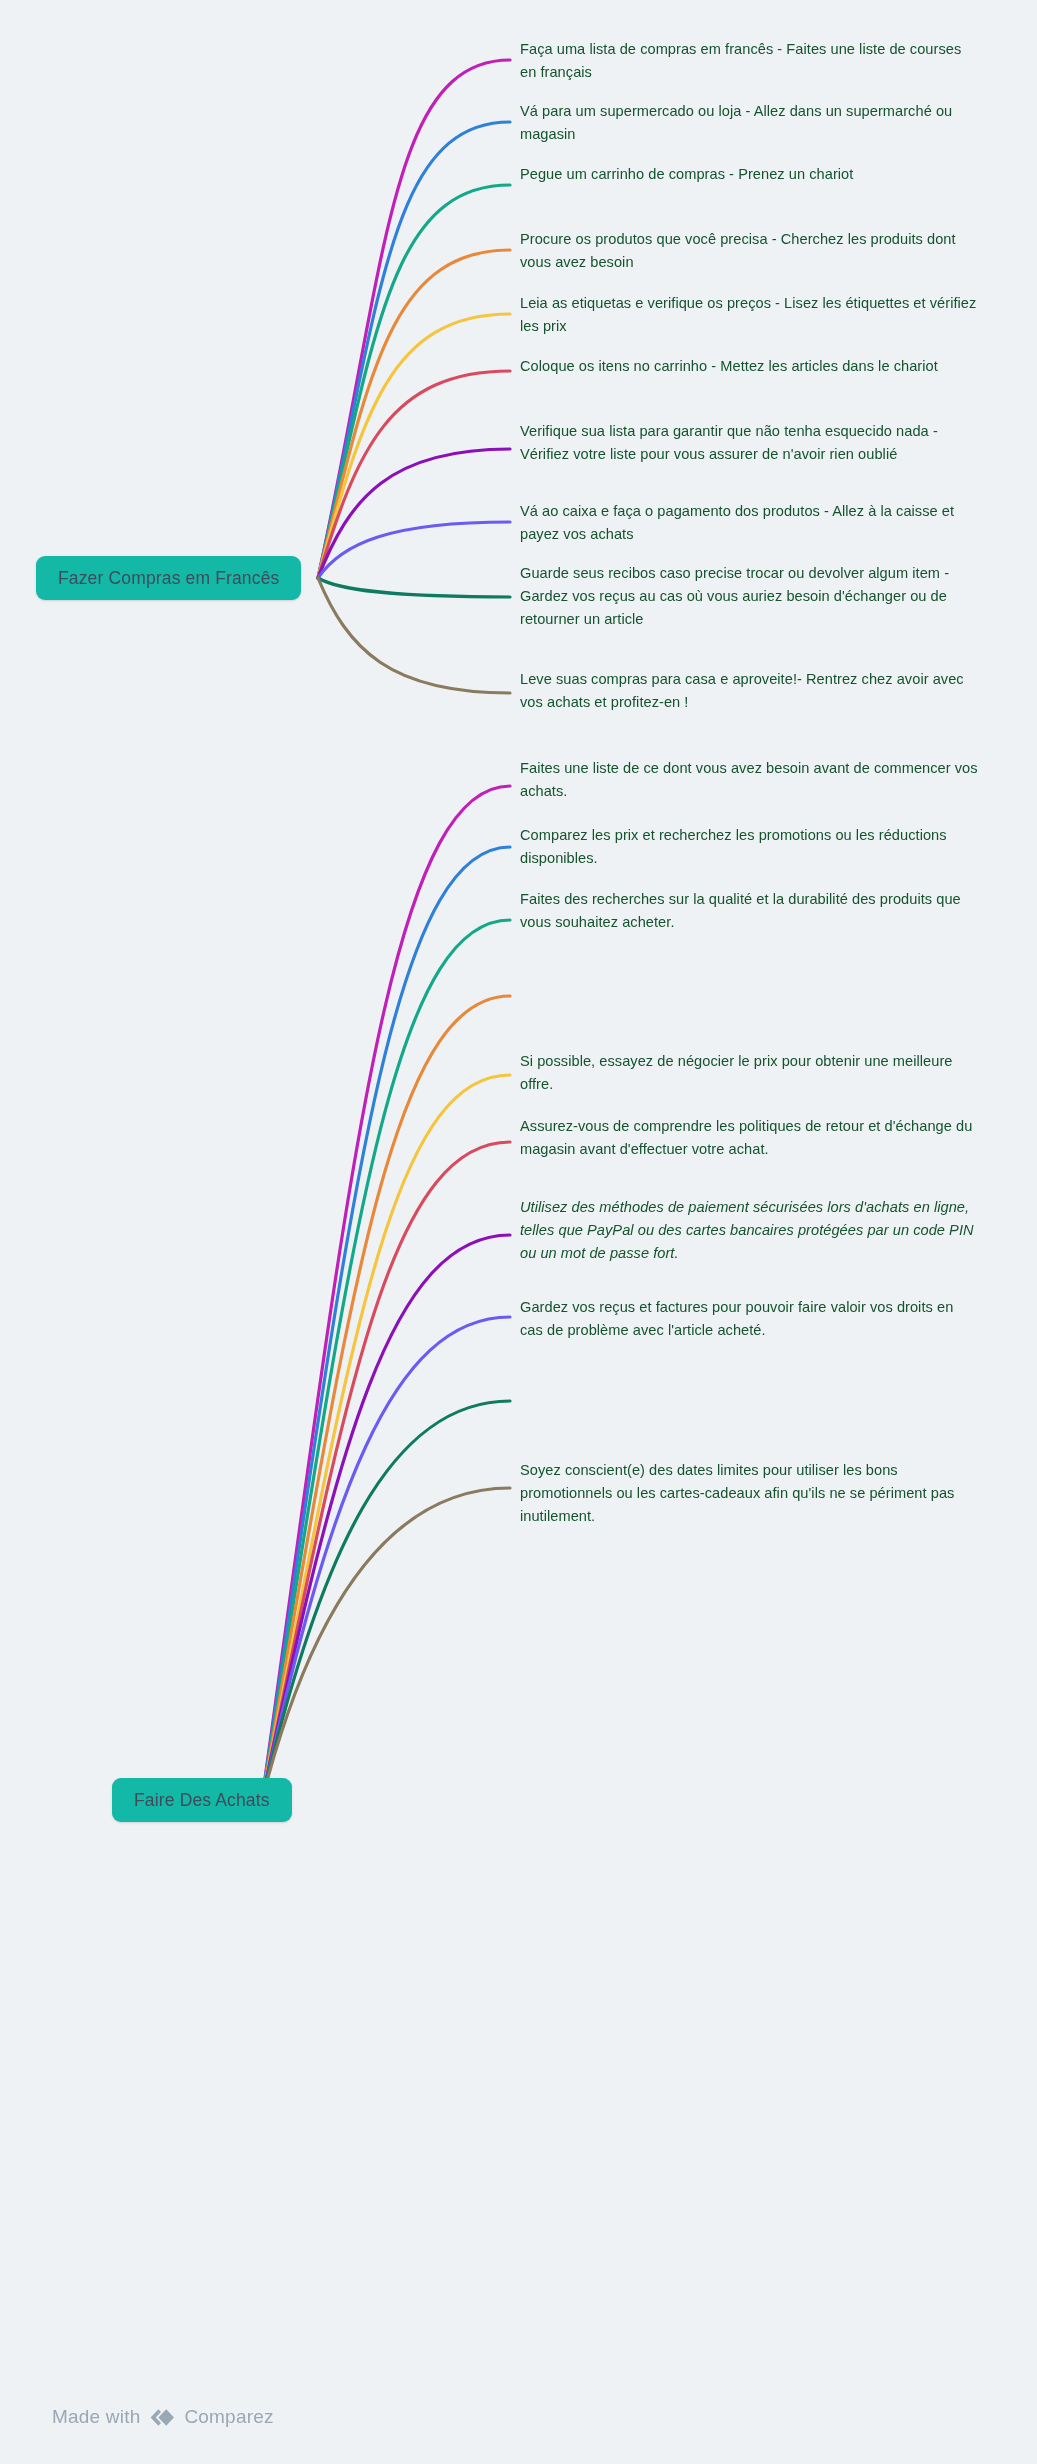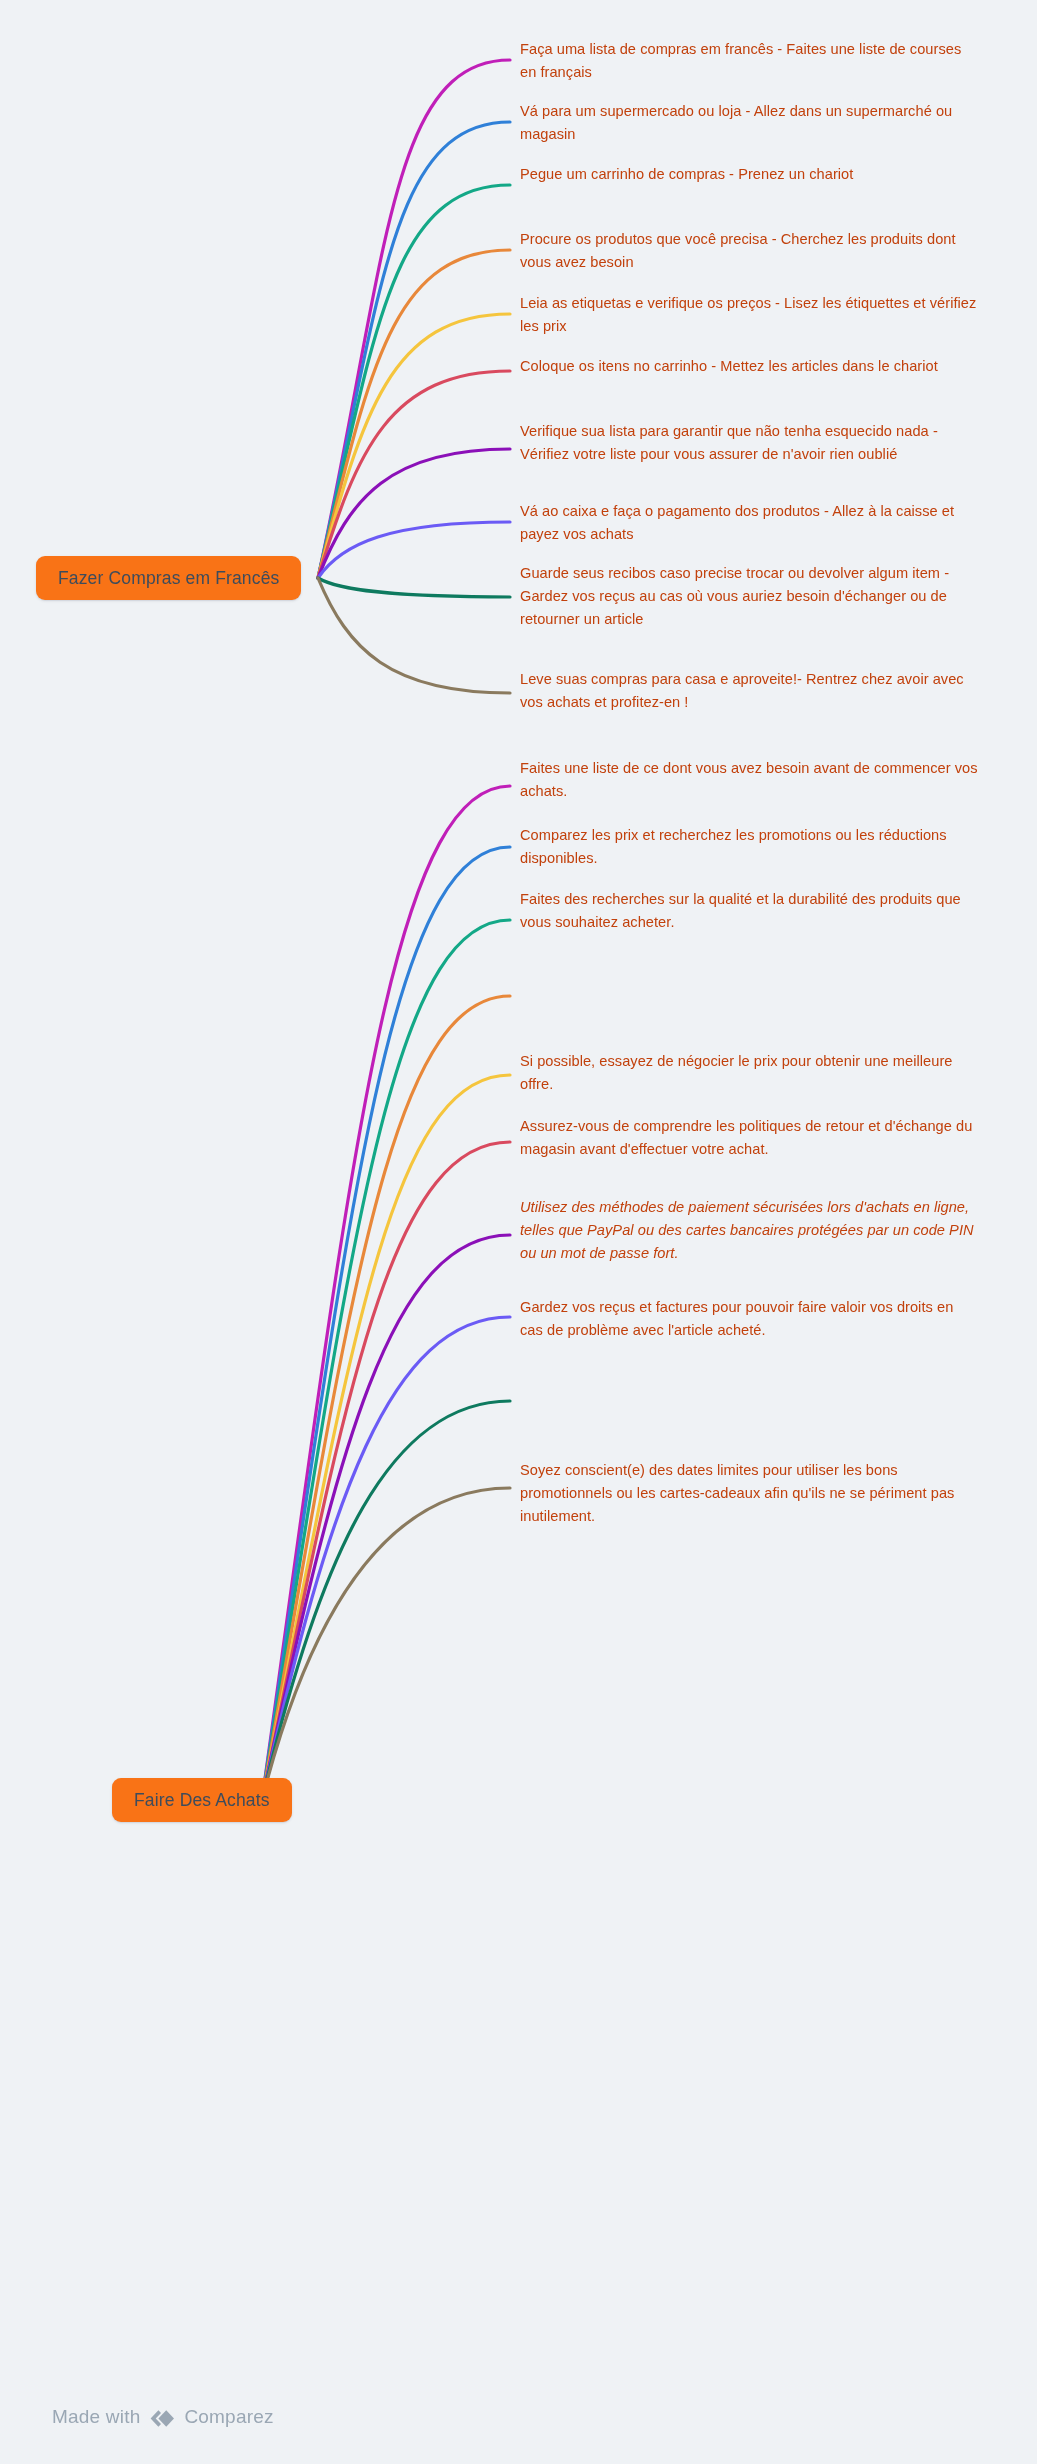--- a/index.html
+++ b/index.html
@@ -33,21 +33,21 @@
   #links path {
     fill: none;
     stroke-width: 3.2;
     stroke-linecap: round;
   }
 
   
   .node-chip {
     position: absolute;
     z-index: 3;
-    background: #f97316;
+    background: #14b8a6;
     border-radius: 9px;
     box-shadow: 0 1px 3px rgba(27,42,68,.10), 0 1px 1px rgba(27,42,68,.06);
     display: flex;
     align-items: center;
     padding: 0 22px;
     height: 44px;
     white-space: nowrap;
   }
   .node-chip .node-label {
     font-size: 17.5px;
@@ -59,32 +59,32 @@
   #node-root-2 { left: 112px; top: 1778px; }
 
   
   .leaf {
     position: absolute;
     z-index: 2;
     left: 520px;
     width: 460px;
     font-size: 14.6px;
     line-height: 1.58;
-    color: #c2410c;
+    color: #14532d;
     letter-spacing: .05px;
   }
 
   
   #watermark {
     position: absolute;
     left: 52px;
     bottom: 36px;
     z-index: 4;
     display: flex;
-    align-items: flex-end;
+    align-items: center;
     gap: 9px;
     color: #9aa7b4;
     font-size: 19px;
     letter-spacing: .2px;
   }
   #watermark .wm-mark {
     display: inline-flex;
     align-items: center;
     line-height: 0;
   }

